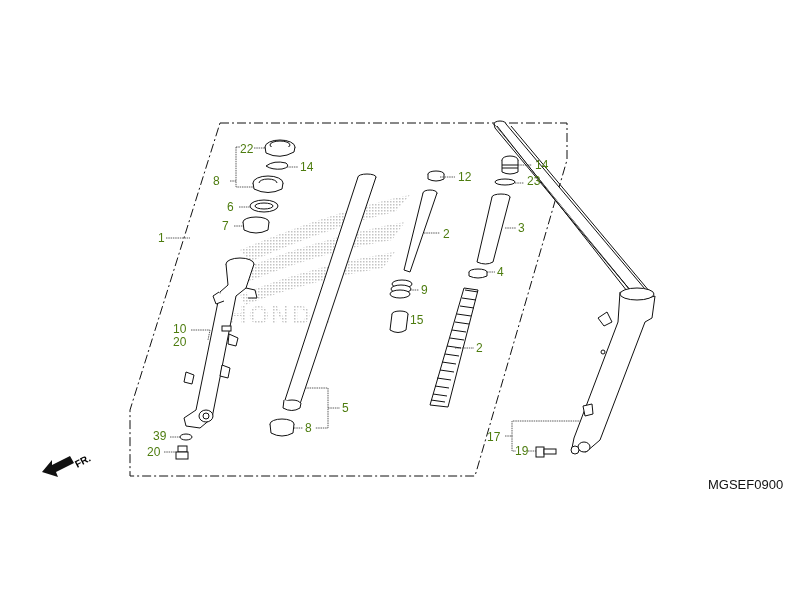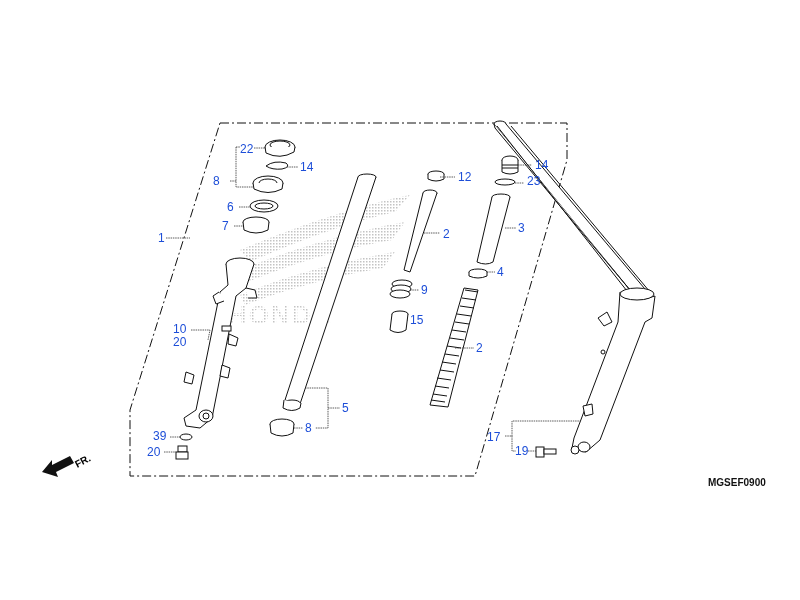--- a/index.html
+++ b/index.html
@@ -1,20 +1,20 @@
 <!DOCTYPE html>
 <html><head>
 <meta charset="utf-8">
 <style>
   html, body { margin: 0; padding: 0; background: #ffffff; }
   body { width: 800px; height: 600px; position: relative; overflow: hidden;
          font-family: "Liberation Sans", sans-serif; color: #000; }
   #diagram { position: absolute; left: 0; top: 0; width: 800px; height: 600px; }
-  .lbl { position: absolute; font-size: 12px; line-height: 12px; font-family: "Liberation Sans", sans-serif; color: #1d4ed8; white-space: nowrap; }
-  .code { position: absolute; font-size: 10px; font-weight: bold; font-family: "Liberation Sans", sans-serif; letter-spacing: 0px; color: #111; }
+  .lbl { position: absolute; font-size: 12px; line-height: 12px; font-family: "Liberation Sans", sans-serif; color: #4d7c0f; white-space: nowrap; }
+  .code { position: absolute; font-size: 13px; font-weight: normal; font-family: "Liberation Sans", sans-serif; letter-spacing: 0px; color: #111; }
   .fr { position: absolute; font-size: 10px; font-weight: bold; font-family: "Liberation Sans", sans-serif; transform: rotate(-28deg); transform-origin: left top; }
   .part { cursor: pointer; }
 </style>
 </head>
 <body>
 
 <svg id="diagram" viewBox="0 0 800 600" xmlns="http://www.w3.org/2000/svg">
   <defs>
     <pattern id="dots" width="3" height="3" patternUnits="userSpaceOnUse">
       <rect width="3" height="3" fill="#fff"></rect>

